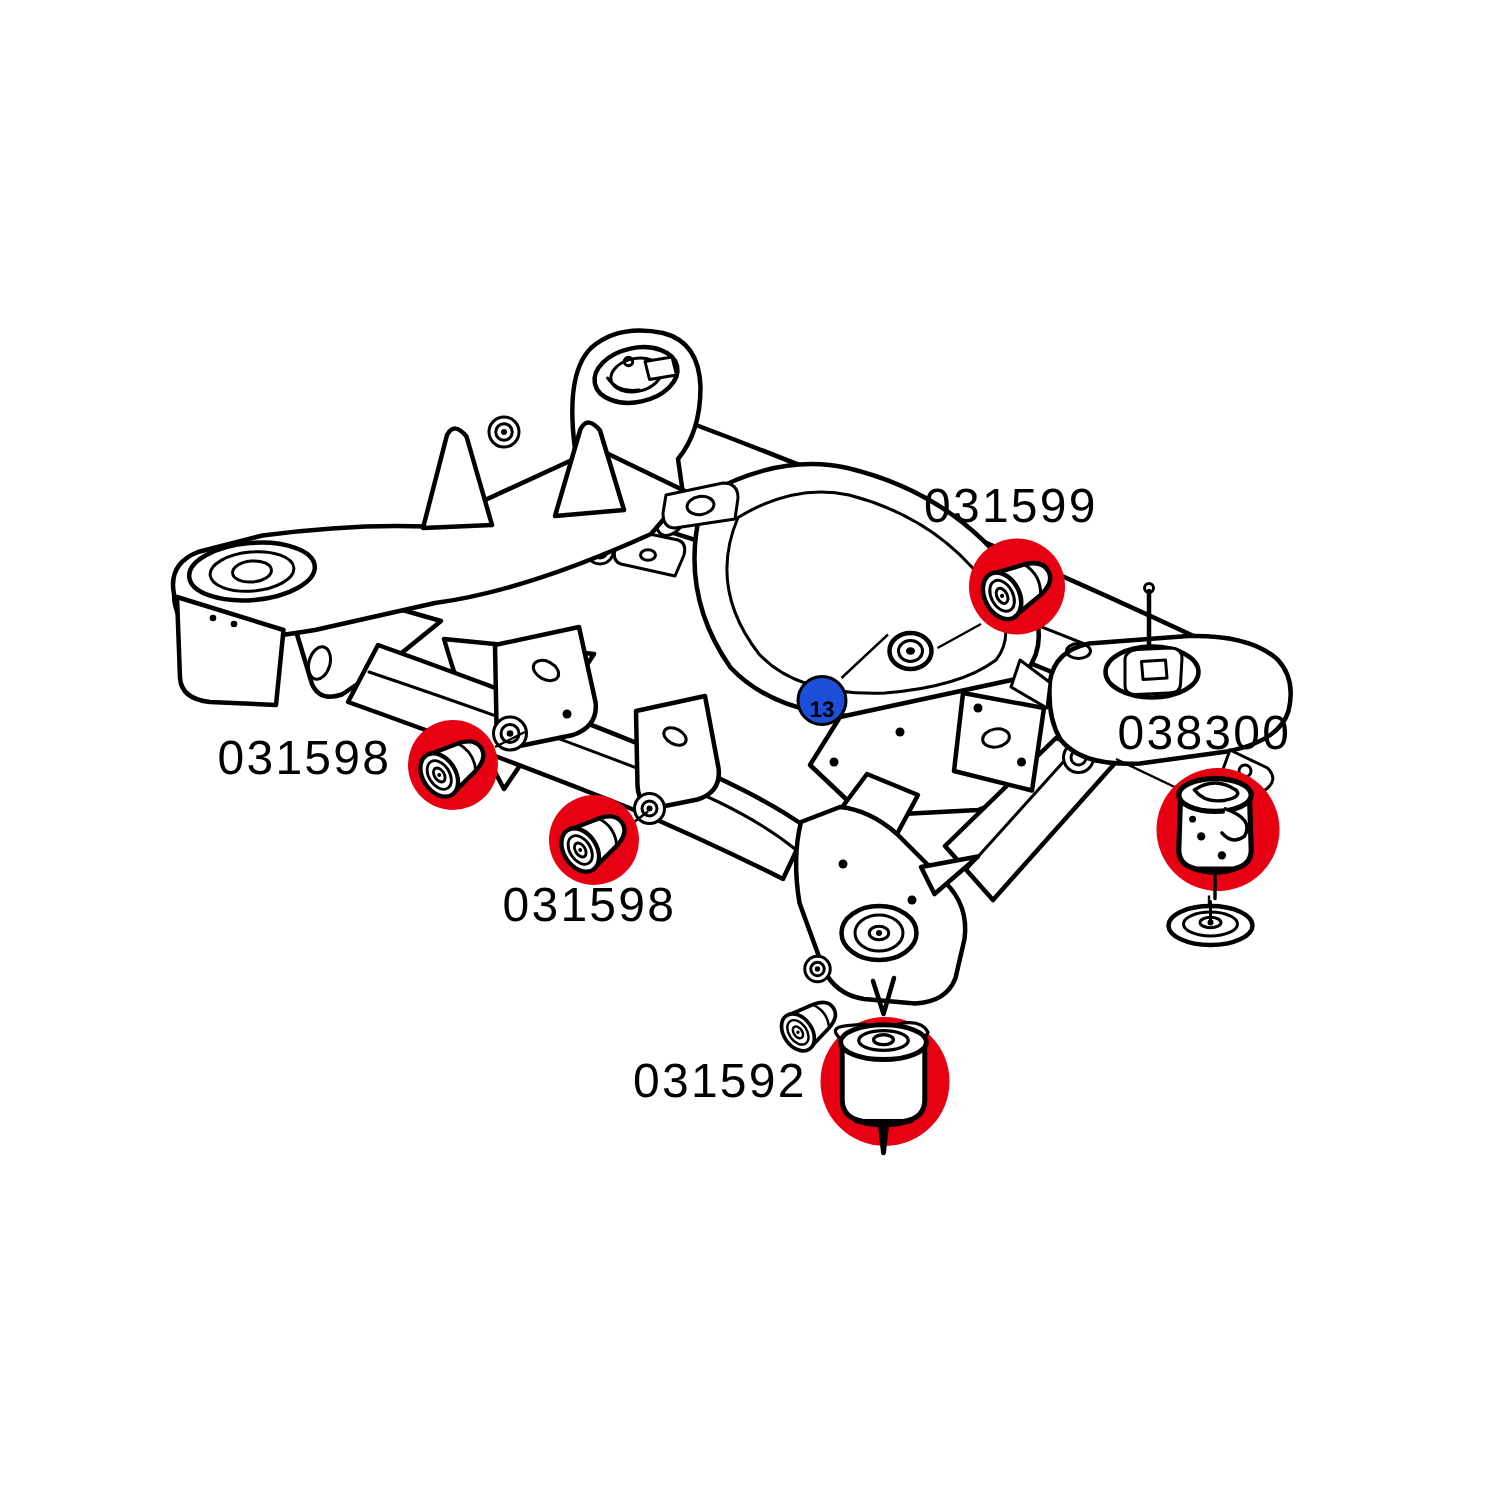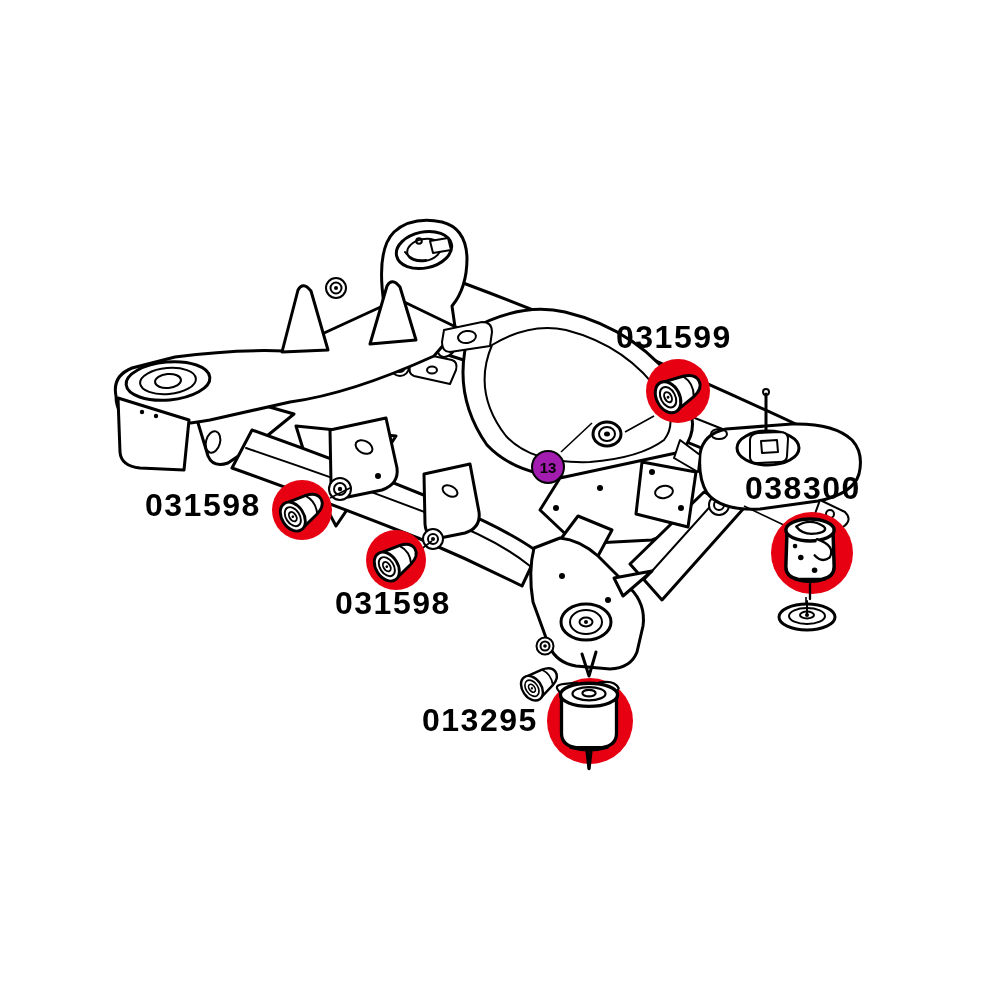--- a/index.html
+++ b/index.html
@@ -15,33 +15,33 @@
   .w {fill:#fff;stroke:var(--line);stroke-width:3;stroke-linejoin:round;stroke-linecap:round;}
   .w2{fill:#fff;stroke:var(--line);stroke-width:2;stroke-linejoin:round;stroke-linecap:round;}
   .n {fill:none;stroke:var(--line);stroke-width:2;stroke-linejoin:round;stroke-linecap:round;}
   .n3{fill:none;stroke:var(--line);stroke-width:3;stroke-linejoin:round;stroke-linecap:round;}
   .thin{fill:none;stroke:var(--line);stroke-width:1.6;}
   .d {fill:var(--line);stroke:none;}
   .hl{fill:var(--highlight);stroke:none;}
   .part-label{
     position:absolute;
     font-size:32px;
-    font-weight:700;
+    font-weight:400;
     letter-spacing:1.5px;
     color:var(--line);
     white-space:nowrap;
     line-height:1.1;
   }
   .balloon{
     position:absolute;
     width:30px;height:30px;
     border:2.4px solid var(--line);
     border-radius:50%;
-    background:#a21caf;
-    display:flex;align-items:center;justify-content:center;
+    background:#1d4ed8;
+    display:flex;align-items:flex-end;justify-content:center;
     font-size:15px;font-weight:700;color:var(--line);
   }
 </style>
 </head>
 <body>
 
 <div class="canvas">
 
   <svg class="art" viewBox="0 0 1000 1000" xmlns="http://www.w3.org/2000/svg">
     <defs>
@@ -242,19 +242,19 @@
     <g>
       <circle class="hl" cx="590" cy="721" r="43"></circle>
       <use href="#cupB" transform="translate(589,719) scale(1.1)"></use>
     </g>
   </svg>
 
   <div class="part-label" style="left:616px;top:320px">031599</div>
   <div class="part-label" style="left:145px;top:488px">031598</div>
   <div class="part-label" style="left:335px;top:586px">031598</div>
   <div class="part-label" style="left:745px;top:471px">038300</div>
-  <div class="part-label" style="left:422px;top:703px">013295</div>
+  <div class="part-label" style="left:422px;top:703px">031592</div>
 
   <div class="balloon" style="left:531px;top:450px">
     <span>13</span>
   </div>
 
 </div>
 
 </body></html>

